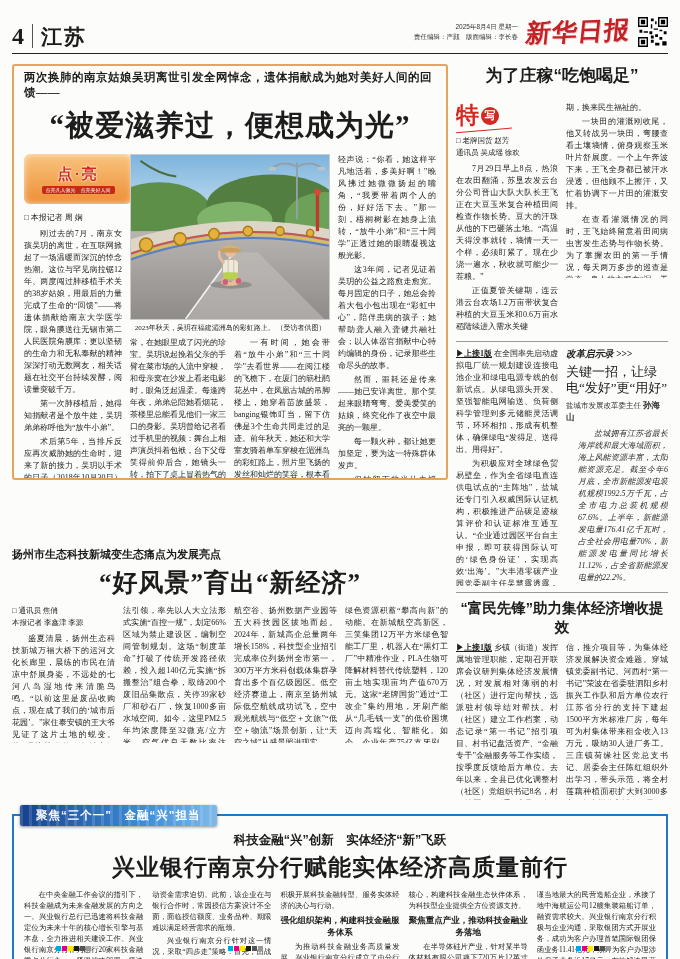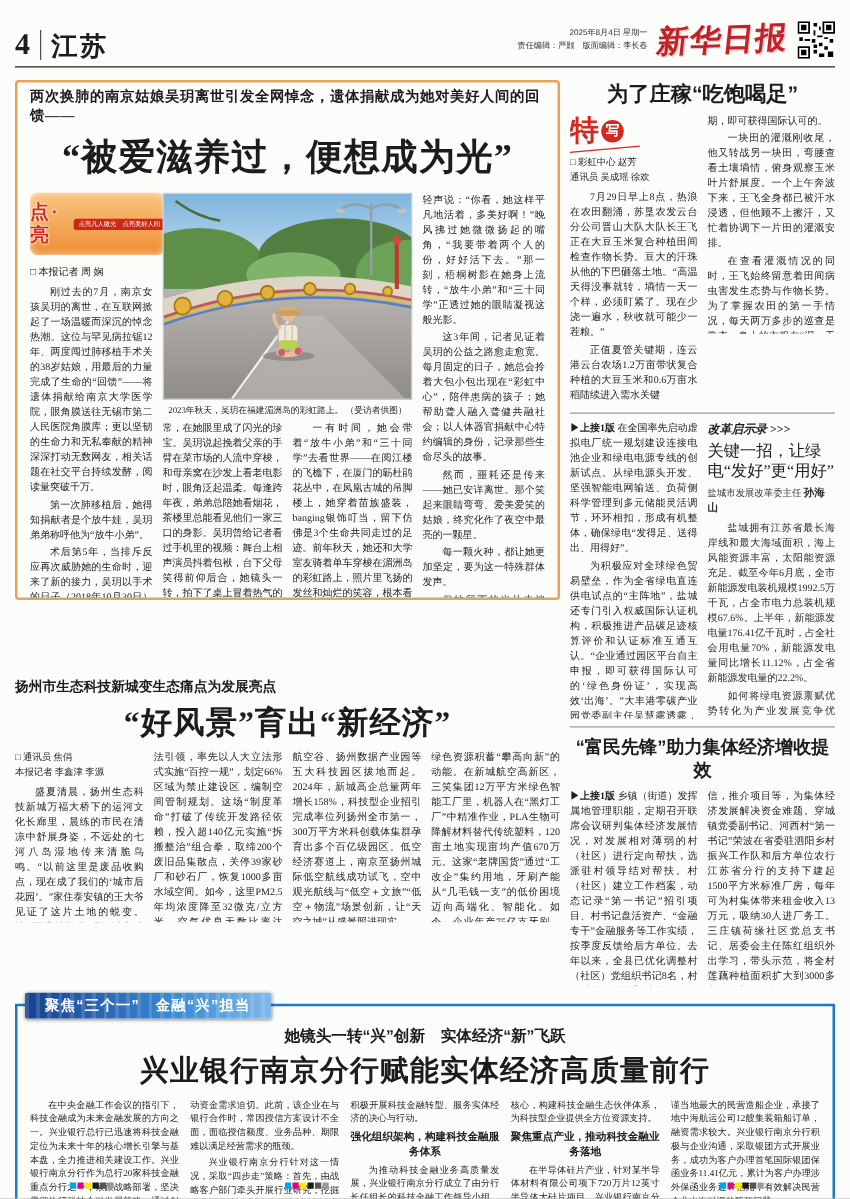--- a/index.html
+++ b/index.html
@@ -26,53 +26,53 @@
   
   .grid{display:grid;grid-template-columns:436px 212px;column-gap:8px;margin-top:10px;}
   
   .main-art{grid-column:1;grid-row:1;border:2px solid var(--orange);border-radius:3px;
             padding:4px 10px;height:416px;overflow:hidden;}
   .kicker{font-size:11.5px;font-weight:900;letter-spacing:.5px;}
   .main-headline{font-size:29px;font-weight:900;text-align:center;letter-spacing:1px;margin:6px 0 8px;}
   .m-cols{display:grid;grid-template-columns:98px 1fr 98px;column-gap:8px;height:330px;overflow:hidden;}
   .para{font-size:8px;line-height:1.5;text-align:justify;text-indent:2em;margin-bottom:2px;}
   .cont > .para:first-child{text-indent:0;}
-  .leadin{font-weight:900;}
+  .leadin{font-weight:900;text-decoration:underline;}
   
   .dl-badge{width:108px;height:50px;border-radius:6px;margin:0 auto 5px;
             background:linear-gradient(180deg,#f9c47e,#ee8e35);box-shadow:inset 0 0 6px rgba(255,255,255,.7);
-            display:flex;flex-direction:row;align-items:center;justify-content:center;gap:2px;}
+            display:flex;flex-direction:column;align-items:center;justify-content:center;gap:2px;}
   .dl-title{font-size:15px;font-weight:900;color:#d42a1c;text-shadow:0 0 2px #fff,0 0 2px #fff;letter-spacing:2px;}
   .dl-sub{background:rgba(197,28,18,.9);color:#fff;font-size:5px;padding:1px 4px;border-radius:2px;
           font-family:"Liberation Sans",sans-serif;white-space:nowrap;}
   .byline{font-size:8px;margin:8px 0 5px;}
   .photo-wrap{display:flex;flex-direction:column;height:100%;overflow:hidden;}
   .photo{width:100%;height:166px;border:1px solid #ccc;background:#cfe3ef;}
   .caption{font-size:7px;color:#222;text-align:center;margin:3px 0 4px;}
   .two-col{columns:2;column-gap:8px;flex:1;overflow:hidden;}
   
   .right-col{grid-column:2;grid-row:1 / span 2;overflow:hidden;}
-  .fs-title{font-size:17px;font-weight:900;text-align:center;font-family:"Liberation Sans",sans-serif;margin-bottom:4px;}
+  .fs-title{font-size:17px;font-weight:900;text-align:center;font-family:"Liberation Sans",sans-serif;margin-bottom:15px;}
   .fs-top{display:flex;align-items:center;gap:10px;margin:2px 0 4px;}
   .tz-badge{display:flex;align-items:center;gap:2px;position:relative;padding-bottom:4px;}
   .tz-char{font-size:23px;font-weight:900;color:#d6281e;line-height:1;}
   .tz-circle{width:18px;height:18px;border-radius:50%;background:#d6281e;color:#fff;font-size:11px;
              display:flex;align-items:center;justify-content:center;font-weight:700;}
   .tz-swoosh{position:absolute;left:-2px;bottom:0;width:58px;border-bottom:1.5px solid #d6281e;
              transform:rotate(-5deg);}
   .fs-byline{font-size:7.5px;line-height:1.6;}
   .sub2{display:grid;grid-template-columns:1fr 1fr;column-gap:8px;overflow:hidden;}
   .fs-body{height:118px;}
   .rule{border-top:1px solid #999;margin:6px 0;}
   .gp-wrap{height:238px;}
   .col-label{font-size:9.5px;font-weight:900;font-style:italic;margin-bottom:3px;}
   .gp-title{font-size:13px;font-weight:400;margin-bottom:3px;line-height:1.25;}
   .gp-author{font-size:7.5px;color:#333;margin-bottom:4px;}
   .gp-author b{font-size:8.5px;}
-  .essay .para{color:#2a2a2a;}
+  .essay .para{font-style:italic;color:#2a2a2a;margin-left:12px;}
   .fm-title{font-size:14.5px;font-weight:900;text-align:center;font-family:"Liberation Sans",sans-serif;margin-bottom:5px;}
   .fm-body{height:158px;}
   
   .yz{grid-column:1;grid-row:2;margin-top:10px;height:196px;overflow:hidden;}
   .yz-kicker{font-size:11px;font-weight:900;}
   .yz-title{font-size:25px;font-weight:900;text-align:center;letter-spacing:1px;margin:4px 0 6px;}
   .yz-cols{display:grid;grid-template-columns:repeat(4,1fr);column-gap:8px;height:138px;overflow:hidden;}
   .yz-byline{font-size:7.5px;line-height:1.6;margin-bottom:4px;}
   
   .bank{grid-column:1 / span 2;grid-row:3;margin-top:14px;border:2px solid var(--blue);
@@ -213,31 +213,31 @@
         <div class="sub2">
           <div>
             <div class="fs-top">
               <div class="tz-badge">
                 <span class="tz-char">特</span>
                 <span class="tz-circle">写</span>
                 <span class="tz-swoosh"></span>
               </div>
             </div>
             <div class="fs-byline">
-              <div>□ 彩虹中心 赵芳</div>
+              <div>□ 老牌国货 赵芳</div>
               <div>通讯员 吴成瑶 徐欢</div>
             </div>
             <div style="height:4px"></div>
             <div>
                 <p class="para">7月29日早上8点，热浪在农田翻涌，苏垦农发云台分公司晋山大队大队长王飞正在大豆玉米复合种植田间检查作物长势。豆大的汗珠从他的下巴砸落土地。“高温天得没事就转，墒情一天一个样，必须盯紧了。现在少浇一遍水，秋收就可能少一茬粮。”</p>
                 <p class="para">正值夏管关键期，连云港云台农场1.2万亩带状复合种植的大豆玉米和0.6万亩水稻陆续进入需水关键</p>
               </div>
           </div>
           <div class="cont fs-body" style="height:176px;overflow:hidden">
-              <p class="para">期，即可获得国际认可的。</p>
+              <p class="para">期，换来民生福祉的。</p>
               <p class="para">一块田的灌溉刚收尾，他又转战另一块田，弯腰查看土壤墒情，俯身观察玉米叶片舒展度。一个上午奔波下来，王飞全身都已被汗水浸透，但他顾不上擦汗，又忙着协调下一片田的灌溉安排。</p>
               <p class="para">在查看灌溉情况的同时，王飞始终留意着田间病虫害发生态势与作物长势。为了掌握农田的第一手情况，每天两万多步的巡查是常态，身上的衣服在“湿一干一湿”的循环中反复。</p>
             </div>
         </div>
       </section>
 
       <div class="rule"></div>
 
       <section>
         <div class="sub2 gp-wrap" style="overflow:hidden">
@@ -295,21 +295,21 @@
             <p class="para">航空谷、扬州数据产业园等五大科技园区拔地而起。2024年，新城高企总量两年增长158%，科技型企业招引完成率位列扬州全市第一，300万平方米科创载体集群孕育出多个百亿级园区。低空经济赛道上，南京至扬州城际低空航线成功试飞，空中观光航线与“低空＋文旅”“低空＋物流”场景创新，让“天空之城”从盛景照进现实。</p>
           </div>
         <div class="cont">
             <p class="para">绿色资源积蓄“攀高向新”的动能。在新城航空高新区，三笑集团12万平方米绿色智能工厂里，机器人在“黑灯工厂”中精准作业，PLA生物可降解材料替代传统塑料，120亩土地实现亩均产值670万元。这家“老牌国货”通过“工改企”集约用地，牙刷产能从“几毛钱一支”的低价困境迈向高端化、智能化。如今，企业年产75亿支牙刷，占全国80%份额、全球30%酒店日用品市场，电商产业园入驻企业400余家，21个行政村年均收入超230万元。</p>
           </div>
       </div>
     </section>
 
     <section class="bank">
       <div class="bank-banner">聚焦“三个一”　金融“兴”担当</div>
-      <div class="bank-kicker">她镜头一转“兴”创新　实体经济“新”飞跃</div>
+      <div class="bank-kicker">科技金融“兴”创新　实体经济“新”飞跃</div>
       <h1 class="bank-headline">兴业银行南京分行赋能实体经济高质量前行</h1>
       <div class="bank-cols">
         <div>
             <p class="para">在中央金融工作会议的指引下，科技金融成为未来金融发展的方向之一。兴业银行总行已迅速将科技金融定位为未来十年的核心增长引擎与基本盘，全力推进相关建设工作。兴业银行南京分行作为总行20家科技金融重点分行之一，紧跟战略部署，坚决贯彻执行科技金融发展策略，通过创新举措与机制化行动，为科技企业注入金融活力。该行也在转型升级的道路上稳步前行，成功跻身科技金融领域的先行者阵营，成为行业实践的标杆典范，为金融赋能实体经济书写下浓墨重彩的一笔。</p>
           </div>
         <div class="cont">
             <p class="para">动资金需求迫切。此前，该企业在与银行合作时，常因授信方案设计不全面，面临授信额度、业务品种、期限难以满足经营需求的瓶颈。</p>
             <p class="para">兴业银行南京分行针对这一情况，采取“四步走”策略：首先，由战略客户部门牵头开展行业研究，挖掘产业链龙头企业资源；其次，与企业财务负责人沟通新一年度授信方案；再次，二级分行行长带领客户经理多次走访企业，梳理新的授信方案，分行各部门协同完善授信报告，加快审查进度，成功将授信敞口额度扩至三倍；最后，结合企业经营业务落地时机，推出科技金融与制造业贷款贴息补贴政策，引导经营机构跟踪客户资金需求，最终成功落地中期科技金融贷款3亿元。</p>
           </div>
         <div class="cont">

